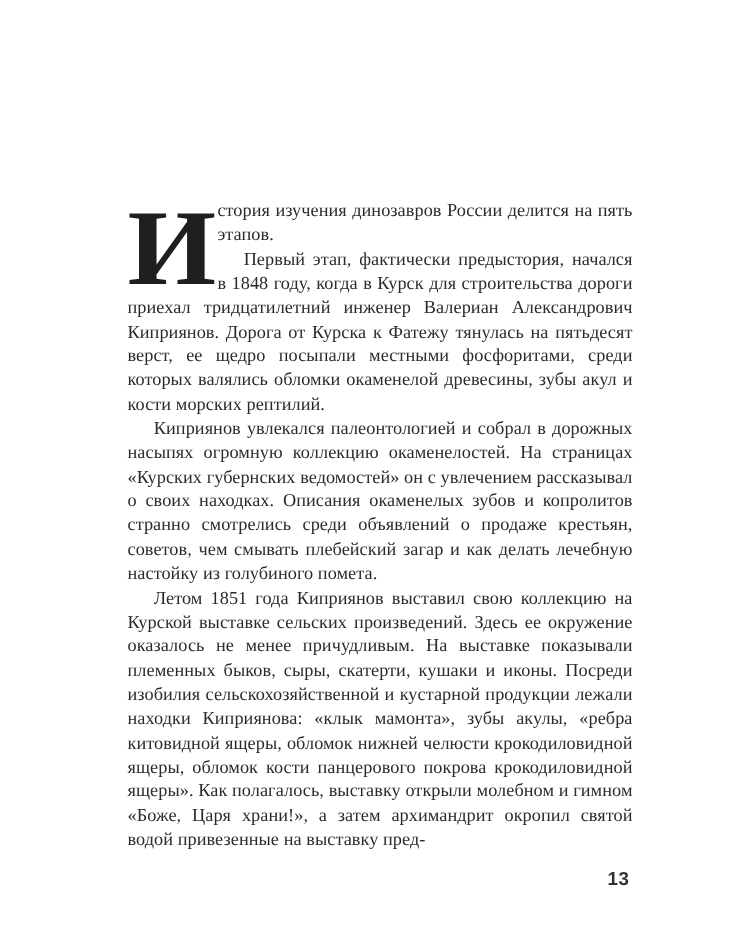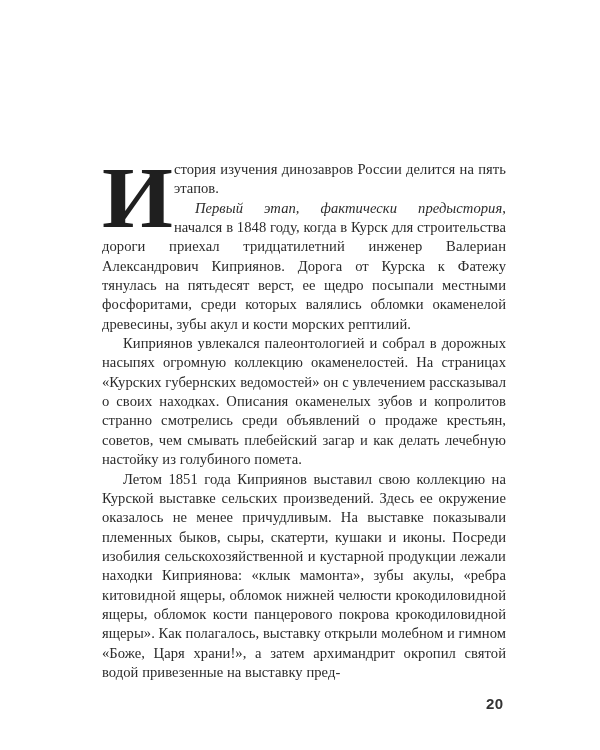--- a/index.html
+++ b/index.html
@@ -64,21 +64,20 @@
     line-height: 0.84;
     color: #1f1f1f;
     margin: 2px 6px 0 0;
     padding: 0;
     letter-spacing: -1px;
     transform: scaleX(1.06);
     transform-origin: left top;
   }
 
   .italic-lead {
-    font-style: italic;
   }
 
   .page-number {
     position: absolute;
     left: 486px;
     top: 695px;
     font-family: "Liberation Sans", "DejaVu Sans", sans-serif;
     font-weight: 700;
     font-size: 15px;
     letter-spacing: 0.4px;
@@ -97,15 +96,15 @@
     </p>
 
     <p class="para para-indent"><span class="italic-lead">Первый этап, фактически предыстория</span><span>, начался в 1848 году, когда в Курск для строительства дороги приехал тридцатилетний инженер Валериан Александрович Киприянов. Дорога от Курска к Фатежу тянулась на пятьдесят верст, ее щедро посыпали местными фосфоритами, среди которых валялись обломки окаменелой древесины, зубы акул и кости морских рептилий.</span></p>
 
     <p class="para para-indent"><span>Киприянов увлекался палеонтологией и собрал в дорожных насыпях огромную коллекцию окаменелостей. На страницах «Курских губернских ведомостей» он с увлечением рассказывал о своих находках. Описания окаменелых зубов и копролитов странно смотрелись среди объявлений о продаже крестьян, советов, чем смывать плебейский загар и как делать лечебную настойку из голубиного помета.</span></p>
 
     <p class="para para-indent"><span>Летом 1851 года Киприянов выставил свою коллекцию на Курской выставке сельских произведений. Здесь ее окружение оказалось не менее причудливым. На выставке показывали племенных быков, сыры, скатерти, кушаки и иконы. Посреди изобилия сельскохозяйственной и кустарной продукции лежали находки Киприянова: «клык мамонта», зубы акулы, «ребра китовидной ящеры, обломок нижней челюсти крокодиловидной ящеры, обломок кости панцерового покрова крокодиловидной ящеры». Как полагалось, выставку открыли молебном и гимном «Боже, Царя храни!», а затем архимандрит окропил святой водой привезенные на выставку пред-</span></p>
 
   </div>
 
-  <div class="page-number">20</div>
+  <div class="page-number">13</div>
 
 </div>
 
 </body></html>

